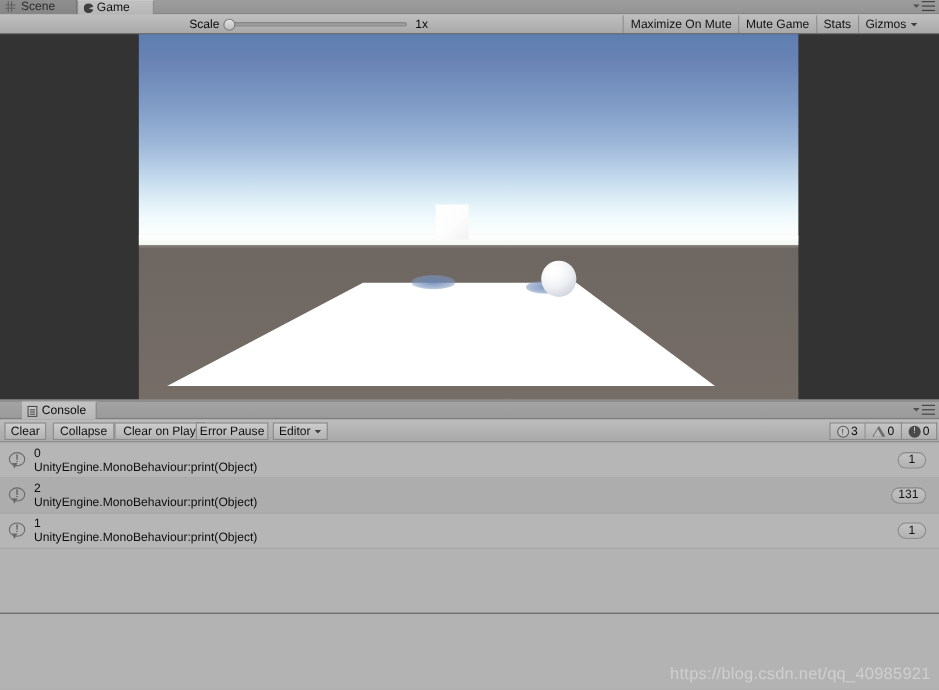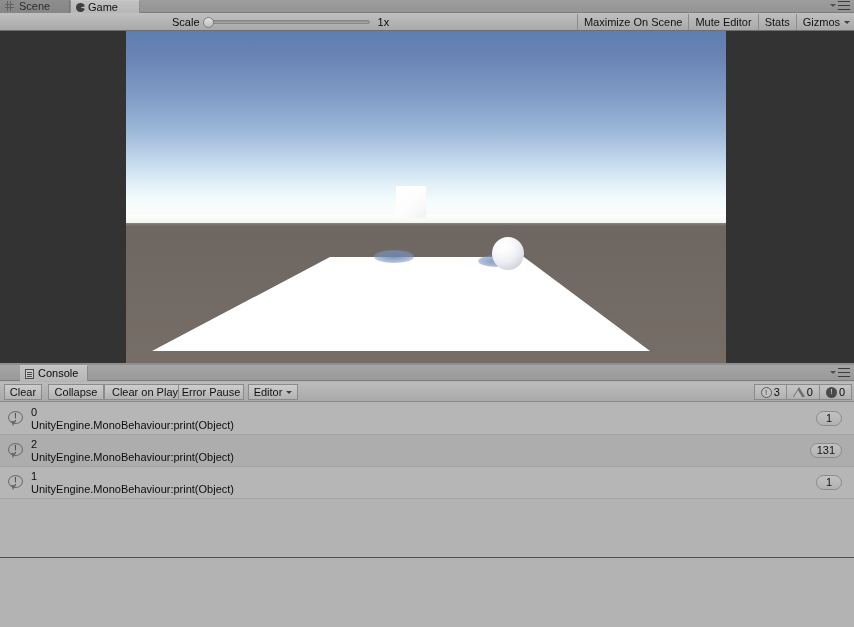--- a/index.html
+++ b/index.html
@@ -186,21 +186,21 @@
     display: flex;
     align-items: center;
     padding: 0 6px;
     font-size: 11px;
     line-height: 15px;
     border-left: 1px solid #8d8d8d;
     background: transparent;
     color: #121212;
     white-space: nowrap;
   }
-  .tb-btn.last { padding-right: 4px; }
+  .tb-btn.last { padding-right: 20px; }
   .tb-caret {
     margin-left: 4px;
     width: 0; height: 0;
     border-left: 3px solid transparent;
     border-right: 3px solid transparent;
     border-top: 3px solid #3e3e3e;
   }
 
   
   .gameview {
@@ -557,24 +557,24 @@
     <div class="scale-wrap">
       <span class="scale-lbl">Scale</span>
       <span class="slider-track">
         <span class="slider-knob"></span>
       </span>
       <span class="scale-val">1x</span>
     </div>
 
     <div class="tb-right">
       <div class="tb-btn">
-        <span>Maximize On Scene</span>
+        <span>Maximize On Mute</span>
       </div>
       <div class="tb-btn">
-        <span>Mute Editor</span>
+        <span>Mute Game</span>
       </div>
       <div class="tb-btn">
         <span>Stats</span>
       </div>
       <div class="tb-btn last">
         <span>Gizmos</span>
         <span class="tb-caret"></span>
       </div>
     </div>
   </div>
@@ -686,14 +686,17 @@
         <span class="log-l1">1</span><br>
         <span class="log-l2">UnityEngine.MonoBehaviour:print(Object)</span>
       </span>
       <span class="log-count">1</span>
     </div>
 
   </div>
 
   <div class="splitter"></div>
 
+  <div class="detail-pane">
+    <div class="watermark">https://blog.csdn.net/qq_40985921</div>
+  </div>
 
 </div>
 
 </body></html>

